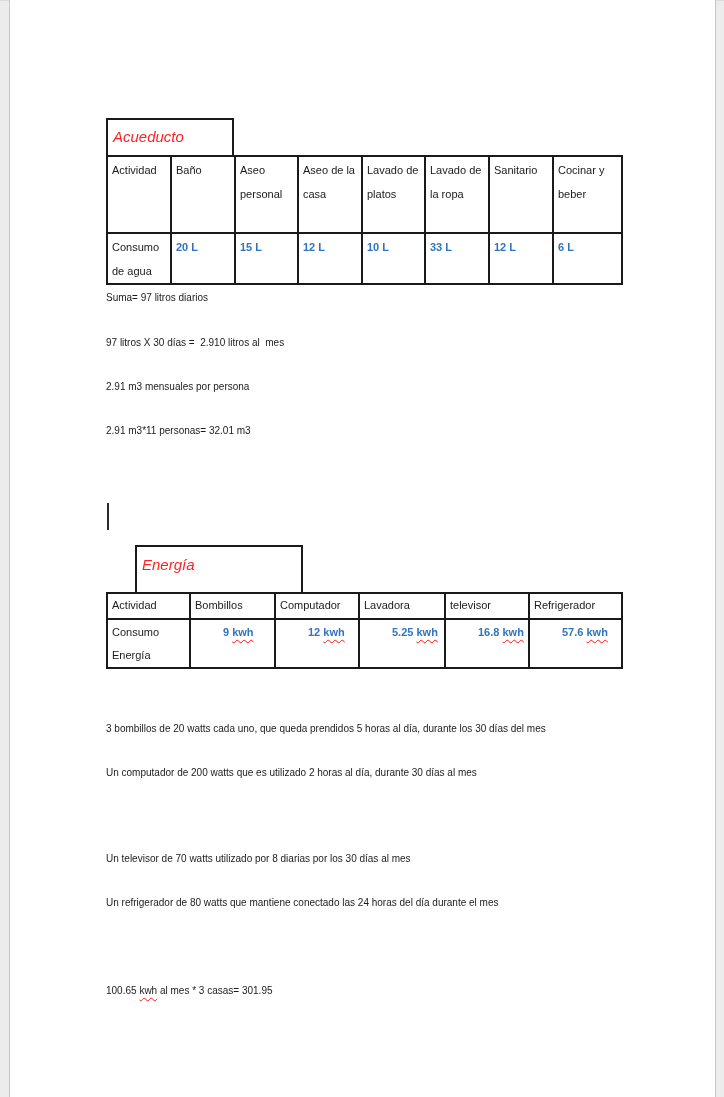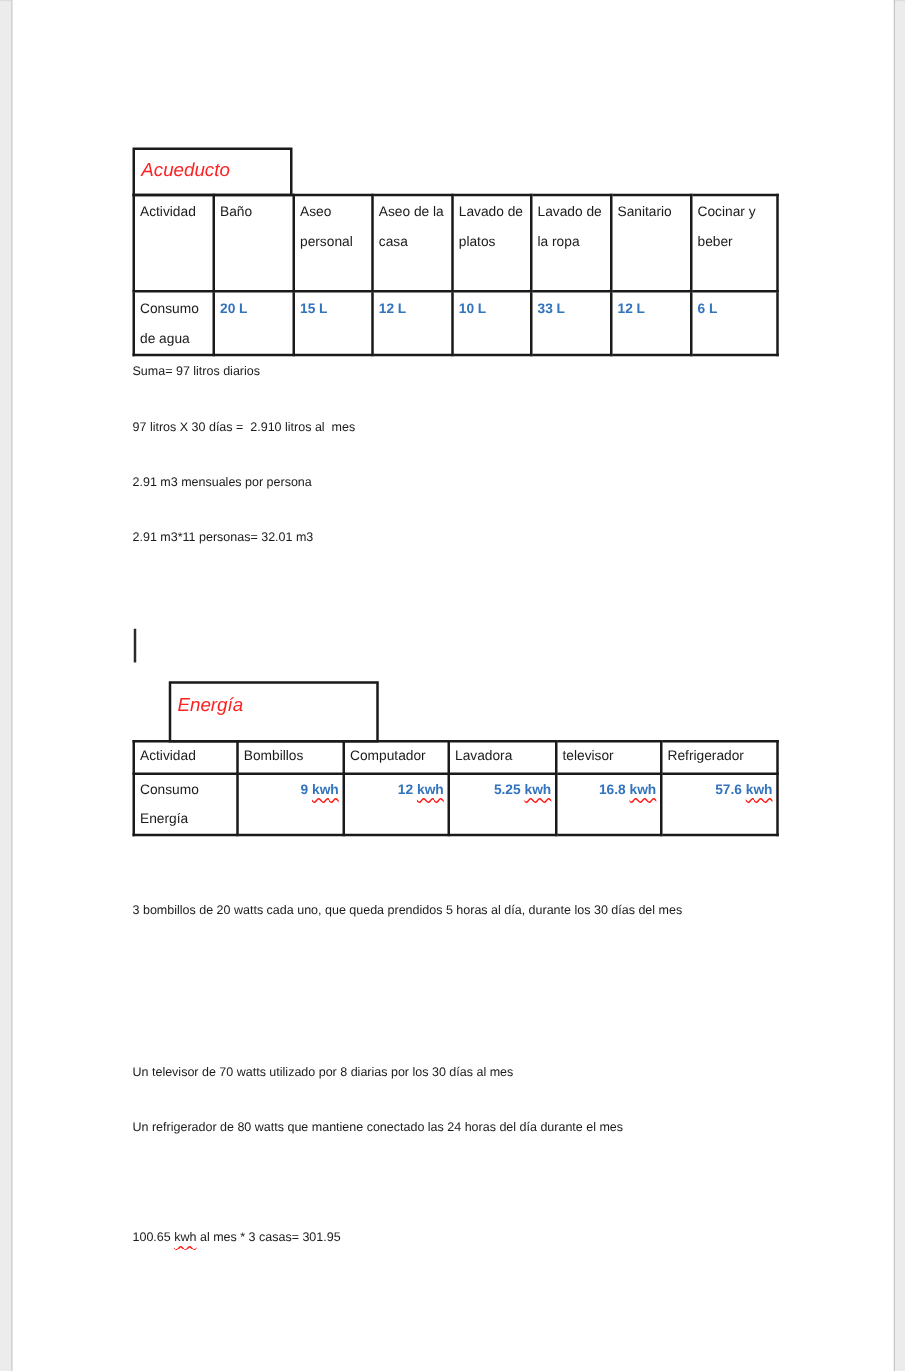--- a/index.html
+++ b/index.html
@@ -48,21 +48,21 @@
     overflow: hidden;
   }
   #t1 { left: 96px; top: 155px; width: 515px; }
   #t1 td { line-height: 24px; }
   #t1 tr.hdr td { height: 77px; }
   #t1 tr.dat td { height: 51px; }
   #t2 { left: 96px; top: 592px; width: 515px; }
   #t2 td { line-height: 23px; }
   #t2 tr.hdr td { height: 26px; line-height: 20px; }
   #t2 tr.dat td { height: 47px; }
-  #t2 tr.dat td.val { text-align: right; padding-left: 32px; }
+  #t2 tr.dat td.val { text-align: left; padding-left: 32px; }
   .val { color: #3274bd; font-weight: 700; margin-top: 44px; }
   .sq {
     text-decoration: underline wavy #ff1616;
     text-decoration-thickness: 1px;
     text-underline-offset: 3px;
   }
   
   .line {
     position: absolute; left: 96px;
     font-size: 10px; line-height: 14px;
@@ -155,18 +155,19 @@
       <td class="val"><span style="white-space:pre">9 </span><span class="sq">kwh</span></td>
       <td class="val"><span style="white-space:pre">12 </span><span class="sq">kwh</span></td>
       <td class="val"><span style="white-space:pre">5.25 </span><span class="sq">kwh</span></td>
       <td class="val"><span style="white-space:pre">16.8 </span><span class="sq">kwh</span></td>
       <td class="val"><span style="white-space:pre">57.6 </span><span class="sq">kwh</span></td>
     </tr>
   </tbody>
     </table>
 
   <div class="line" style="top:722px">3 bombillos de 20 watts cada uno, que queda prendidos 5 horas al día, durante los 30 días del mes</div>
+  <div class="line" style="top:766px">Un computador de 200 watts que es utilizado 2 horas al día, durante 30 días al mes</div>
   <div class="line" style="top:852px">Un televisor de 70 watts utilizado por 8 diarias por los 30 días al mes</div>
   <div class="line" style="top:896px">Un refrigerador de 80 watts que mantiene conectado las 24 horas del día durante el mes</div>
 
   <div class="line" style="top:984px"><span>100.65 </span><span class="sq">kwh</span><span> al mes * 3 casas= 301.95</span></div>
 
 </div>
 
 </body></html>

